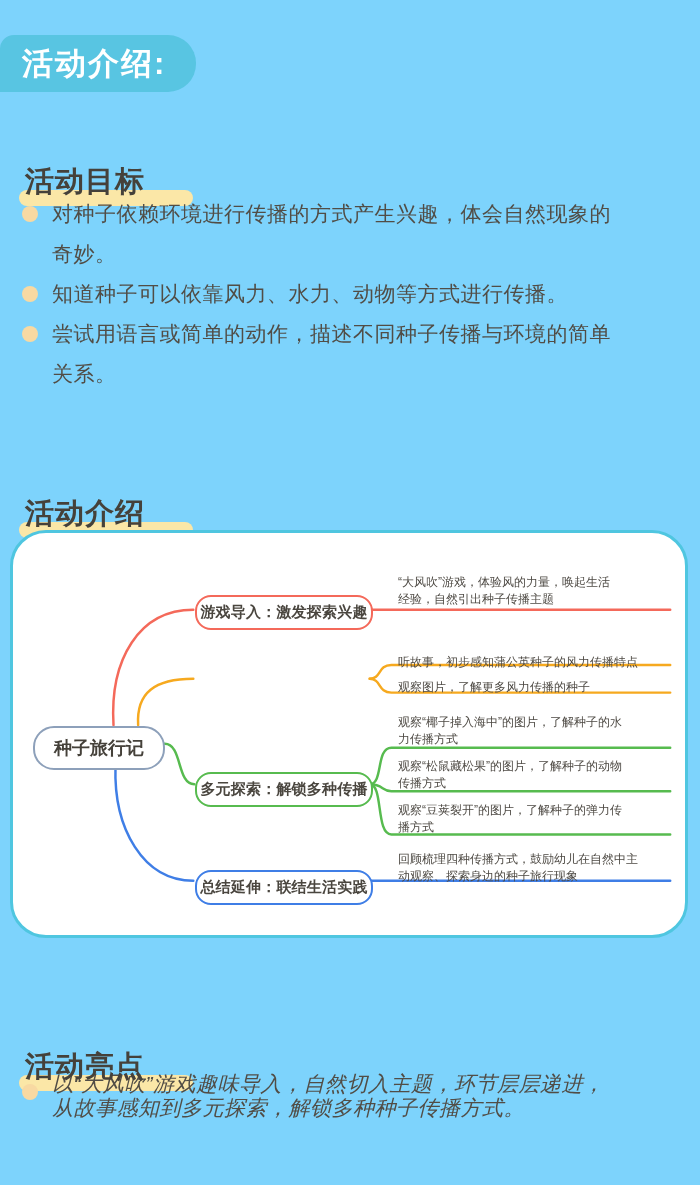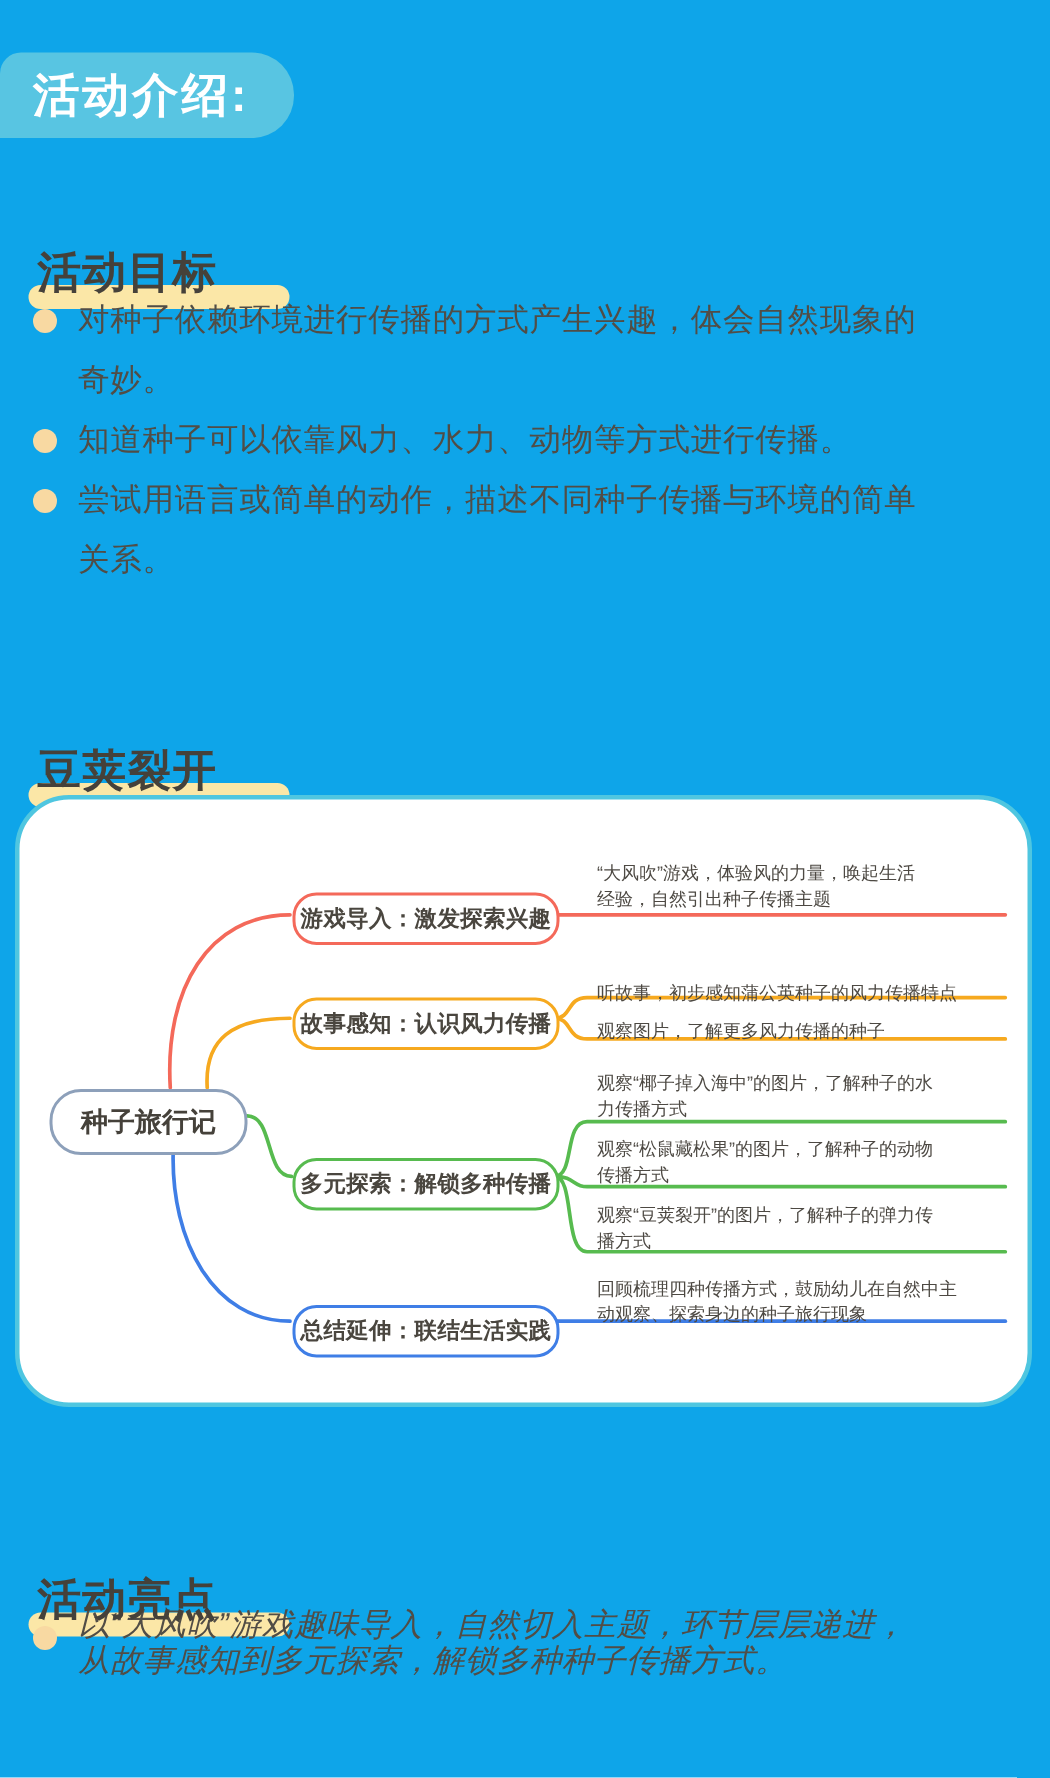--- a/index.html
+++ b/index.html
@@ -1,16 +1,16 @@
 <!DOCTYPE html>
 <html><head>
 <meta charset="utf-8">
 <style>
   html,body{margin:0;padding:0;background:#fff;}
-  .page{position:relative;width:700px;height:1185px;background:#0ea5e9;overflow:hidden;
+  .page{position:relative;width:700px;height:1185px;background:#7dd3fc;overflow:hidden;
         font-family:"Liberation Sans",sans-serif;color:#4f4b44;}
 
   
   .badge{position:absolute;left:0;top:35px;height:57px;min-width:196px;
          background:#58c5e2;border-radius:14px 28px 28px 0;
          display:flex;align-items:center;padding:0 30px 0 22px;box-sizing:border-box;}
   .badge span{color:#ffffff;font-size:31px;font-weight:bold;letter-spacing:2px;}
 
   
   .section-title{position:absolute;left:25px;font-size:29px;font-weight:bold;color:#45413a;margin-top:32px;}
@@ -69,21 +69,21 @@
     </div>
     <div class="bullet-row">
       <span class="dot"></span>
       <span class="bullet-text">尝试用语言或简单的动作，描述不同种子传播与环境的简单
 关系。</span>
     </div>
   </div>
 
   <div class="section-title" style="top:462px;">
     <span class="hl"></span>
-    <span class="txt">豆荚裂开</span>
+    <span class="txt">活动介绍</span>
   </div>
 
   <div class="mindmap">
     <svg viewBox="0 0 678 408" aria-hidden="true">
 
       <path d="M 100 195 C 96 128, 126 78, 181 78" fill="none" stroke-width="2.5" stroke-linecap="round" stroke="#f4695a"></path>
       <path d="M 360 78 L 665 78" fill="none" stroke-width="2.5" stroke-linecap="round" stroke="#f4695a"></path>
 
       <path d="M 125 195 C 123 162, 142 148, 181 148" fill="none" stroke-width="2.5" stroke-linecap="round" stroke="#f6a91f"></path>
       <path d="M 360 148 C 372 148, 368 134, 382 134 L 665 134" fill="none" stroke-width="2.5" stroke-linecap="round" stroke="#f6a91f"></path>
@@ -97,23 +97,20 @@
       <path d="M 102 237 C 100 300, 130 353, 181 353" fill="none" stroke-width="2.5" stroke-linecap="round" stroke="#3f7ee6"></path>
       <path d="M 360 353 L 665 353" fill="none" stroke-width="2.5" stroke-linecap="round" stroke="#3f7ee6"></path>
     </svg>
 
     <div class="node center-node">
       <span>种子旅行记</span>
     </div>
 
     <div class="node pill b-red" style="top:62px;">
       <span>游戏导入：激发探索兴趣</span>
-    </div>
-    <div class="node pill b-yellow" style="top:132px;">
-      <span>故事感知：认识风力传播</span>
     </div>
     <div class="node pill b-green" style="top:239px;">
       <span>多元探索：解锁多种传播</span>
     </div>
     <div class="node pill b-blue" style="top:337px;">
       <span>总结延伸：联结生活实践</span>
     </div>
 
     <div class="note" style="top:41px;">“大风吹”游戏，体验风的力量，唤起生活
 经验，自然引出种子传播主题</div>

